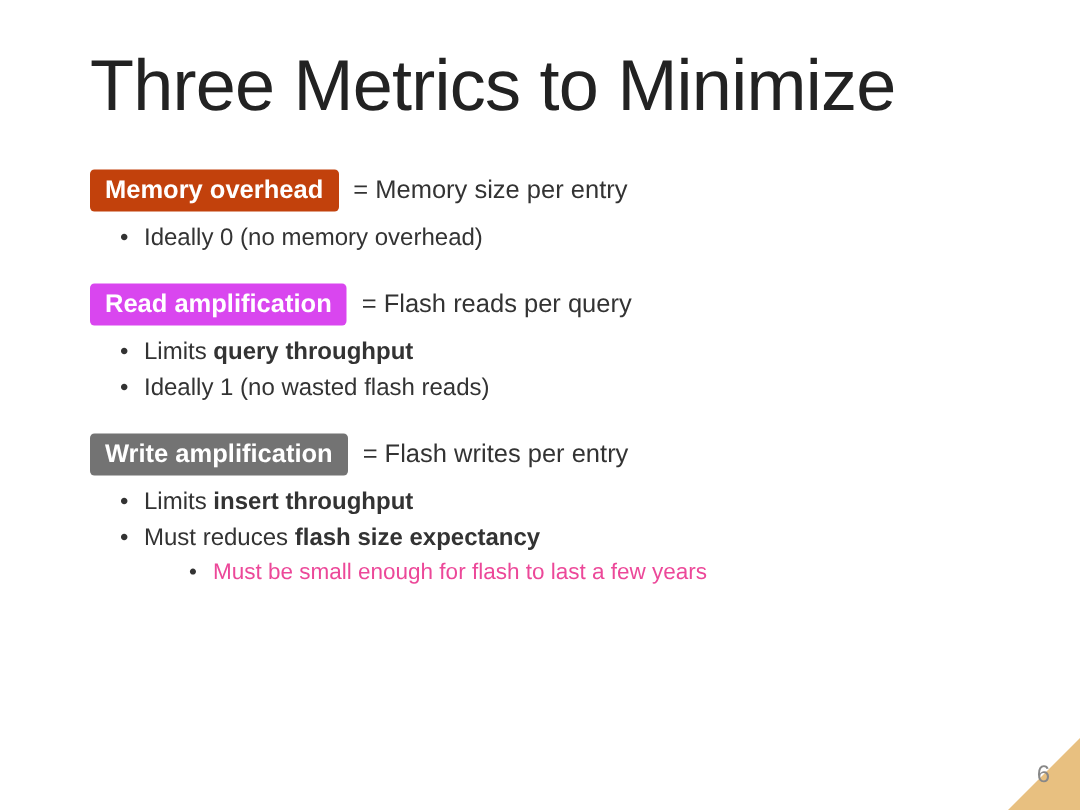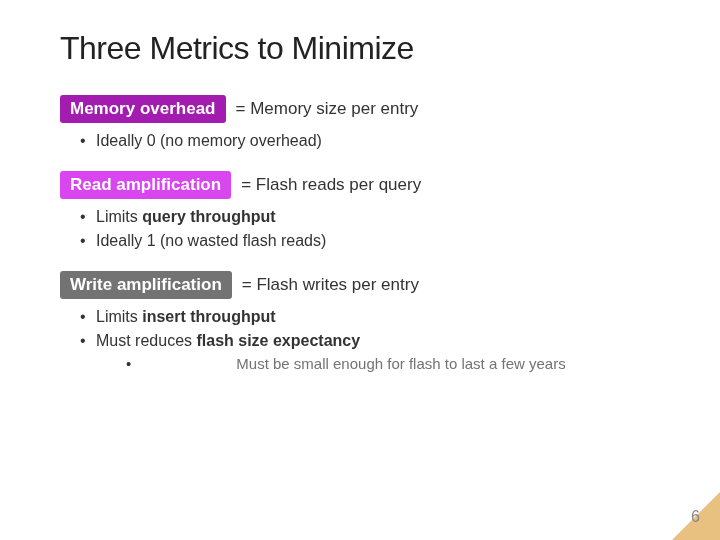--- a/index.html
+++ b/index.html
@@ -18,21 +18,21 @@
     }
 
     .slide {
       width: 720px;
       height: 540px;
       padding: 30px 60px 30px 60px;
       position: relative;
     }
 
     .title {
-      font-size: 32px;
+      font-size: 48px;
       font-weight: 400;
       color: #222222;
       margin-bottom: 28px;
       letter-spacing: -0.5px;
     }
 
     .section {
       margin-bottom: 18px;
     }
 
@@ -46,21 +46,21 @@
     .badge {
       display: inline-block;
       padding: 4px 10px;
       border-radius: 3px;
       font-size: 17px;
       font-weight: 600;
       color: #ffffff;
     }
 
     .badge-teal {
-      background-color: #a21caf;
+      background-color: #c2410c;
     }
 
     .badge-green {
       background-color: #d946ef;
     }
 
     .badge-red {
       background-color: #737373;
     }
 
@@ -95,25 +95,24 @@
     }
 
     .sub-bullet-list {
       list-style: none;
       padding-left: 30px;
       margin-top: 0;
     }
 
     .sub-bullet-list li {
       font-size: 15px;
-      color: #737373;
+      color: #ec4899;
       line-height: 1.5;
       position: relative;
       padding-left: 16px;
-      text-align: center;
     }
 
     .sub-bullet-list li::before {
       content: '•';
       position: absolute;
       left: 0;
       color: #333333;
     }
 
     .page-number {

